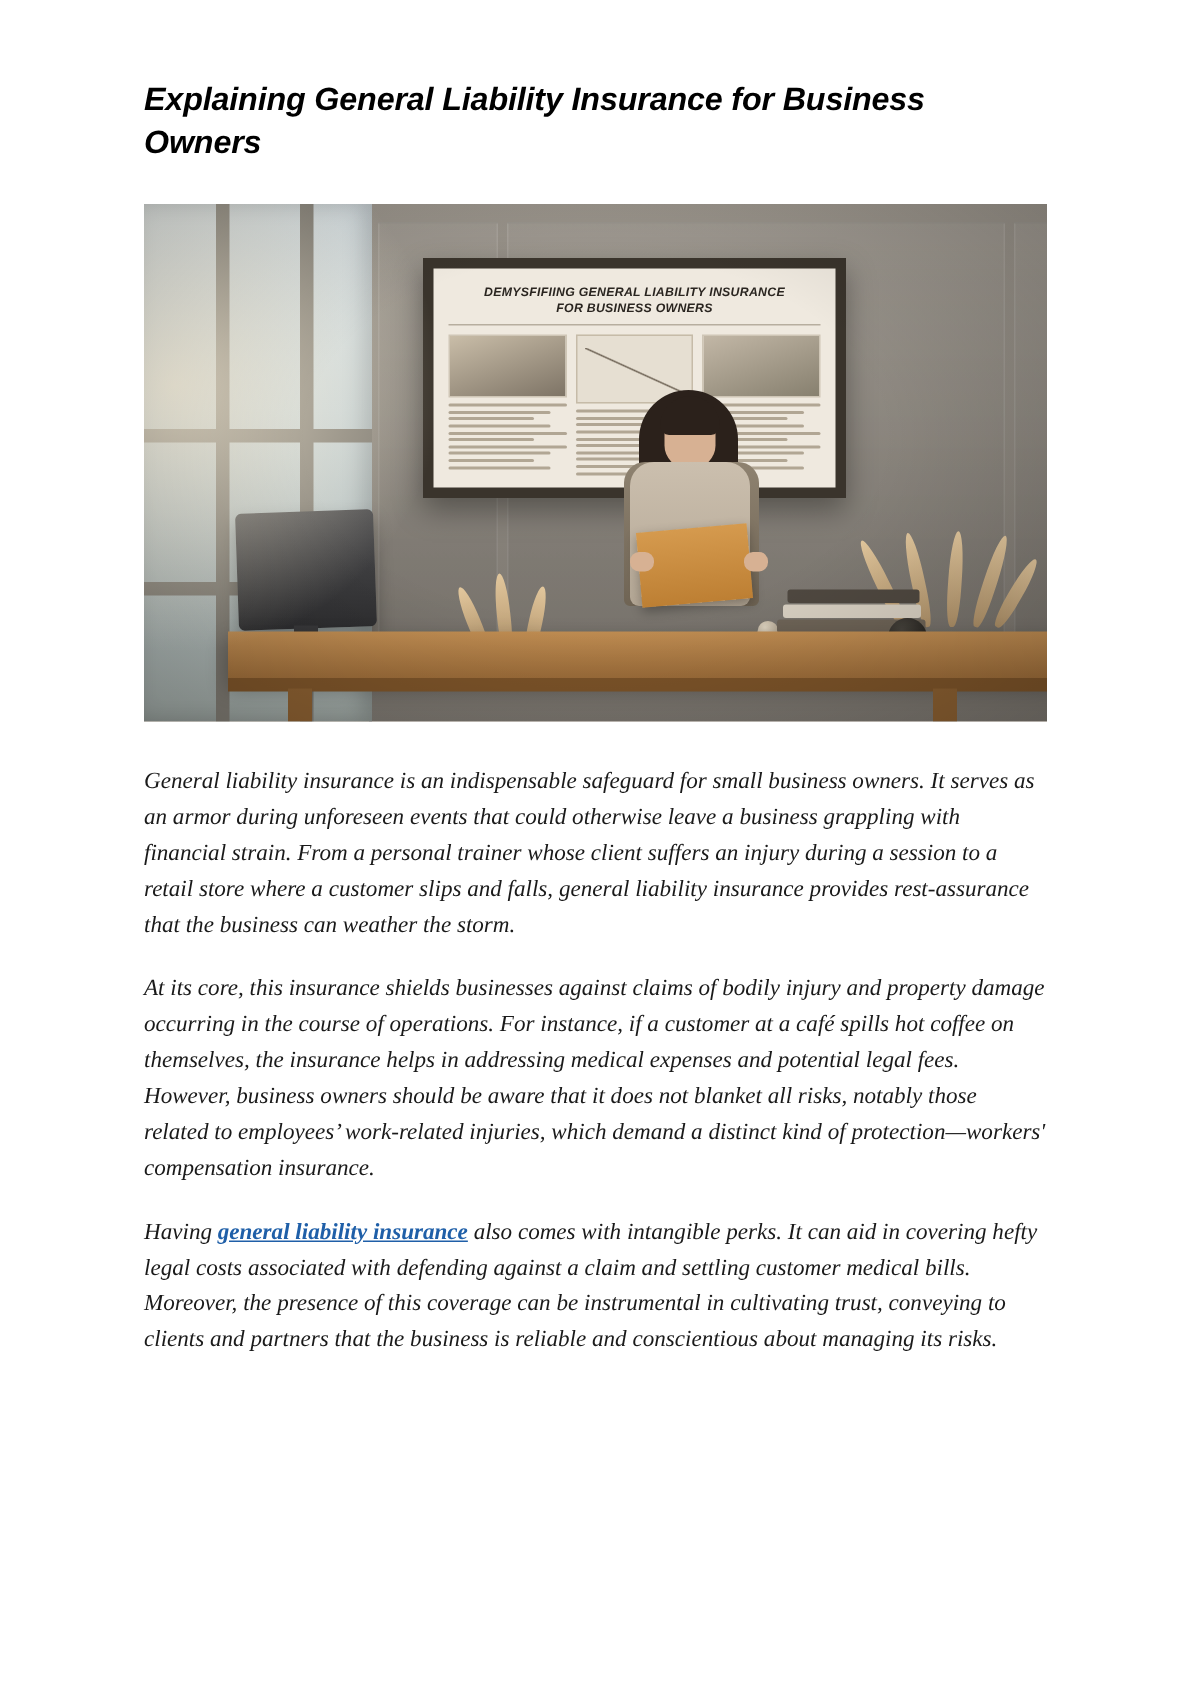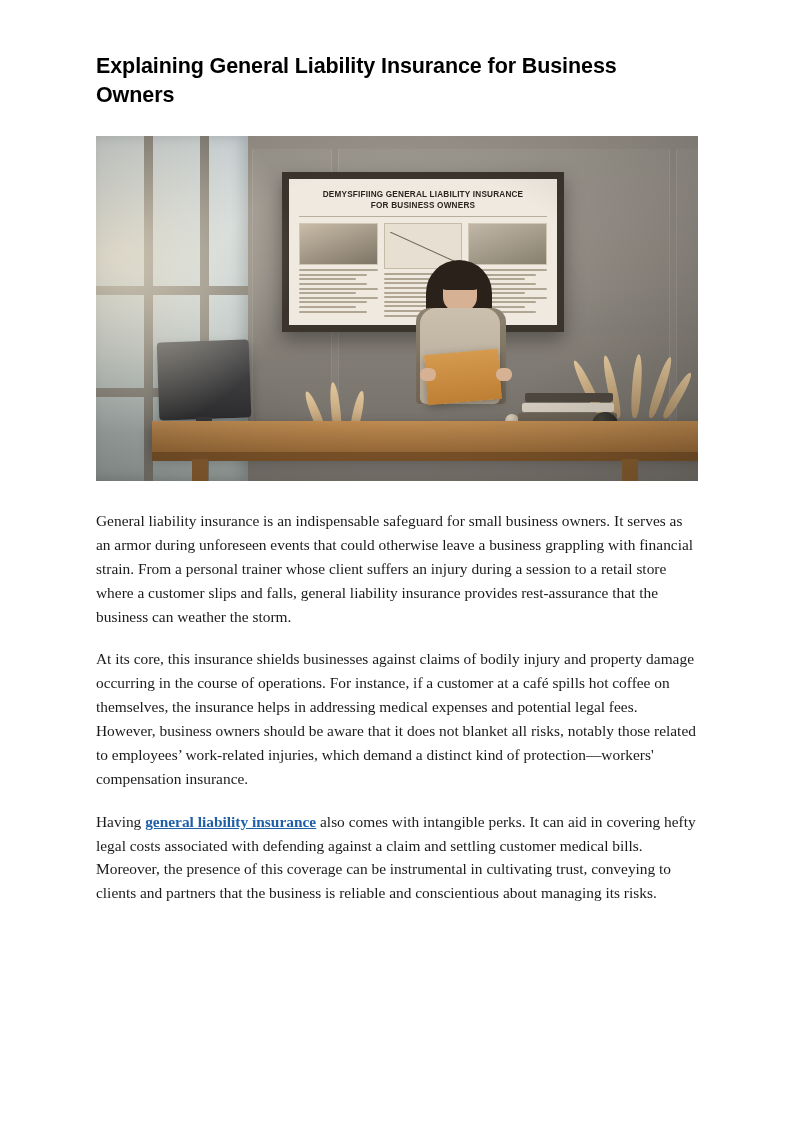--- a/index.html
+++ b/index.html
@@ -13,20 +13,21 @@
     font-family: "Liberation Serif", serif;
     -webkit-font-smoothing: antialiased;
   }
   .page {
     position: relative;
     width: 794px;
     height: 1123px;
     box-sizing: border-box;
     padding: 52px 96px 0 96px;
     background: #ffffff;
+    font-style: italic;
   }
   .doc-title {
     font-family: "Liberation Sans", sans-serif;
     font-size: 21.5px;
     font-weight: bold;
     line-height: 1.35;
     color: #000000;
     margin: 0 0 26px 0;
     letter-spacing: -0.1px;
     max-width: 600px;

